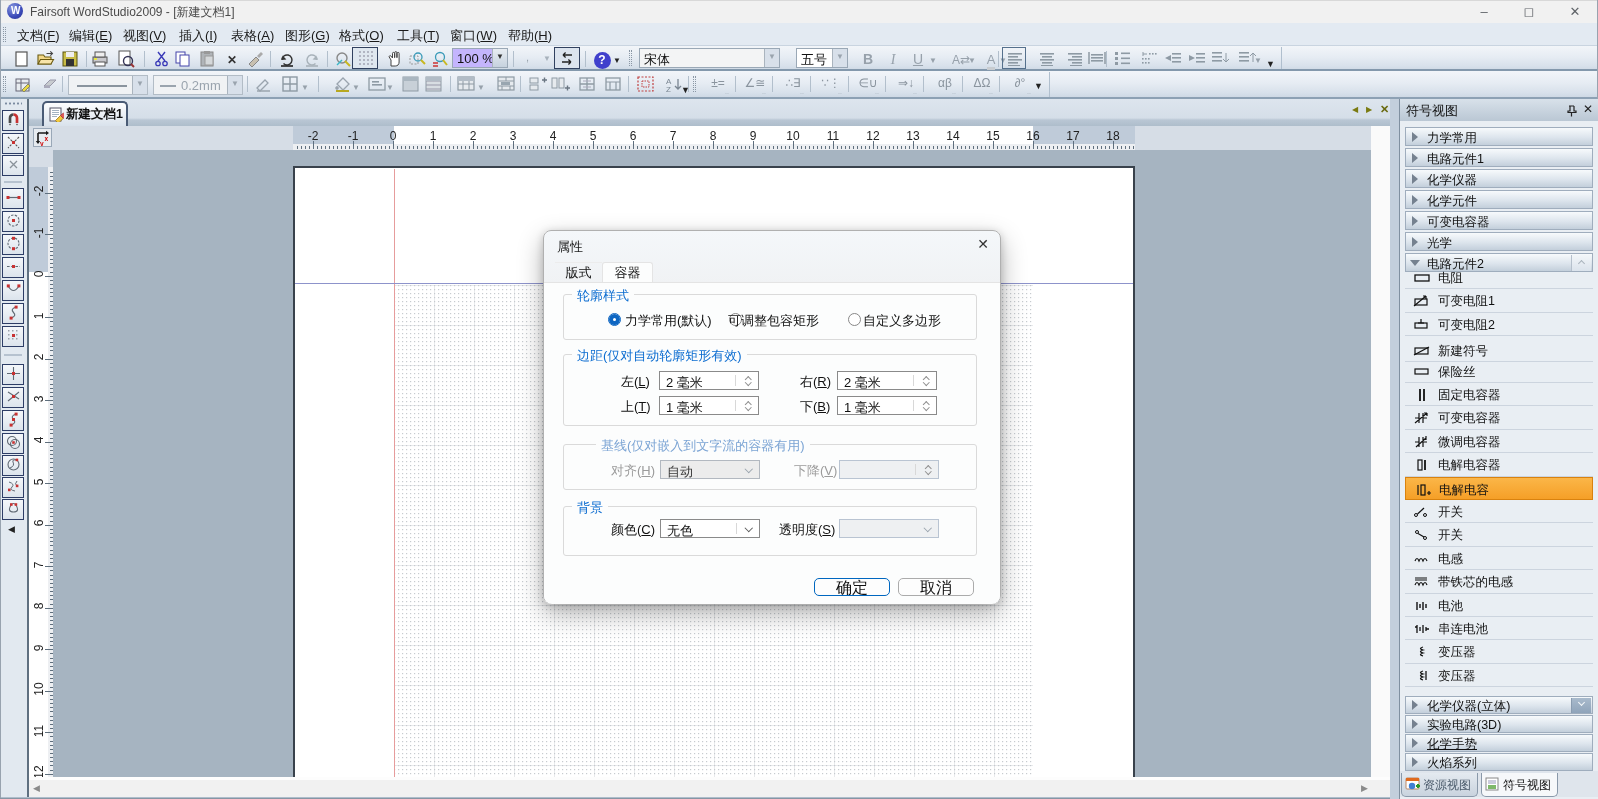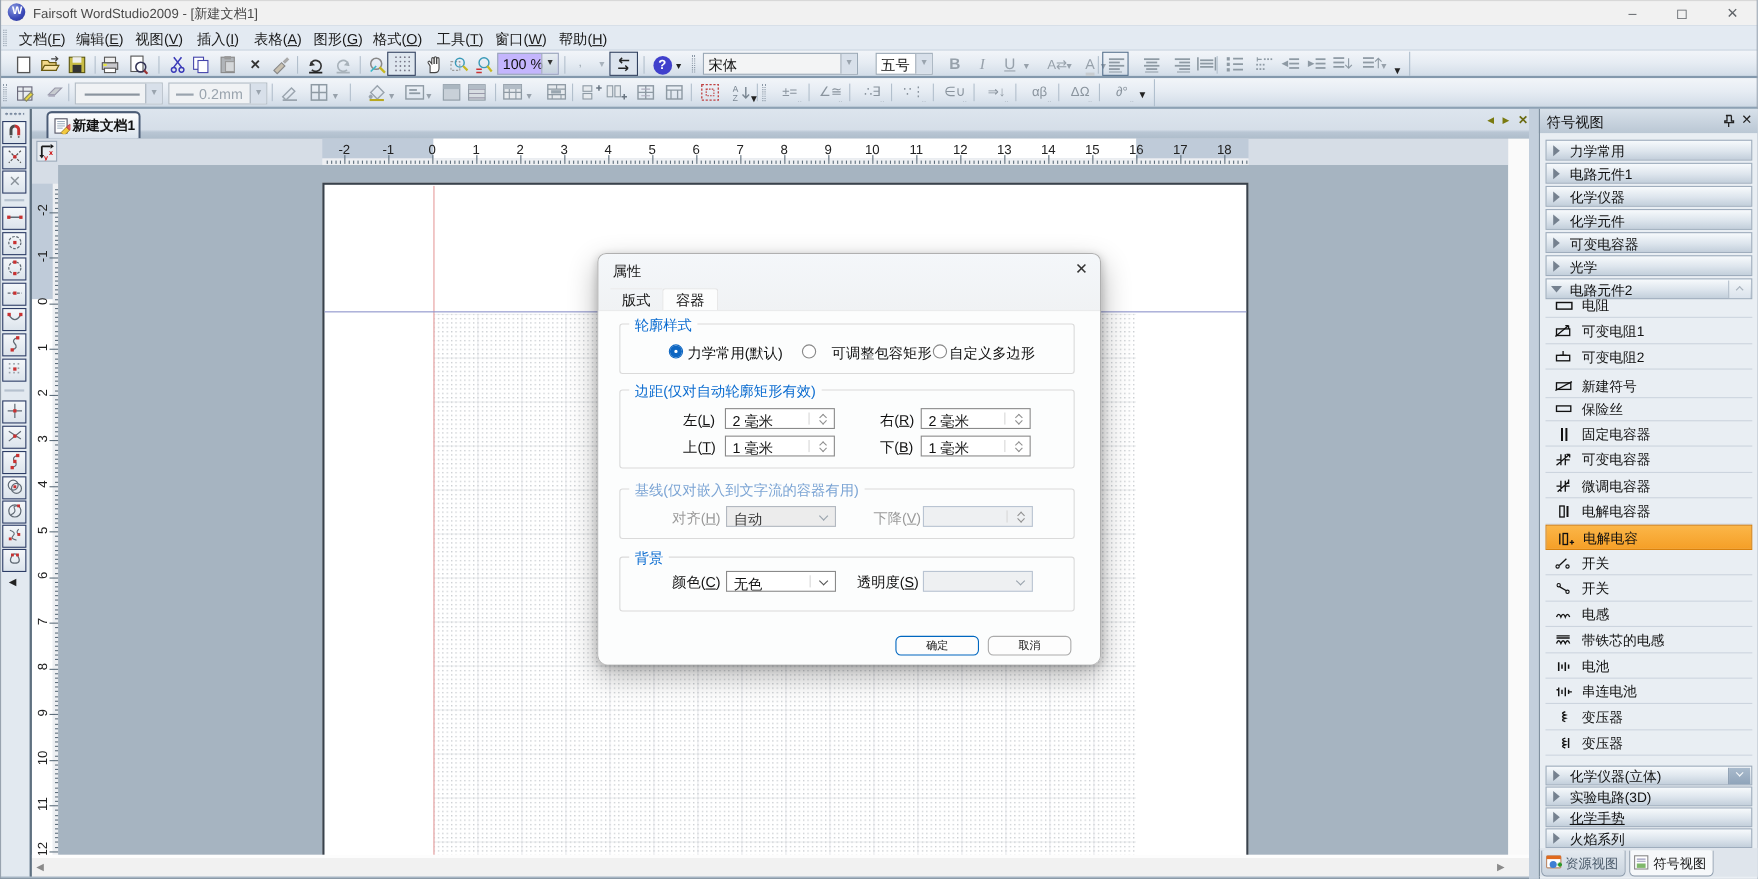--- a/index.html
+++ b/index.html
@@ -91,21 +91,21 @@
 .glabeld{color:#7ba4d4;}
 .dlab{position:absolute;font-size:13px;color:#111;}
 .dlabd{color:#9b9b9b;}
 .radio{position:absolute;width:13px;height:13px;border-radius:50%;}
 .radio.sel{background:#0d66c2;box-shadow:inset 0 0 0 4px #0d66c2,inset 0 0 0 13px #fff;border:1px solid #0d66c2;background:#fff;}
 .radio.un{background:#fff;border:1.5px solid #888;}
 .spin{position:absolute;width:100px;height:19px;border:1px solid #8a8a8a;background:#fff;font-size:13px;color:#111;}
 .spin .v{position:absolute;left:6px;top:2px;}
 .spin .dv{position:absolute;right:22px;top:3px;bottom:3px;width:1px;background:#d8d8d8;}
 .ddis{background:#eef0f2;border:1px solid #b9c4d2;}
-.dbtn{position:absolute;width:76px;height:18px;background:#fdfdfd;border-radius:5px;font-size:10px;color:#111;text-align:center;line-height:17px;}
+.dbtn{position:absolute;width:76px;height:18px;background:#fdfdfd;border-radius:5px;font-size:16px;color:#111;text-align:center;line-height:17px;}
 </style></head>
 <body>
 
 <div class="abs" id="titlebar"></div>
 <div class="abs wlogo"></div>
 <div class="abs" id="titletext">Fairsoft WordStudio2009 - [新建文档1]</div>
 <div class="abs winbtn" style="left:1462px;">–</div>
 <div class="abs winbtn" style="left:1507px;">◻</div>
 <div class="abs winbtn" style="left:1553px;">✕</div>
 <div class="abs" id="menubar"></div>
@@ -1223,27 +1223,27 @@
   <div id="dlgclose">✕</div>
   <div class="dtab" id="tab1">版式</div>
   <div class="dtab" id="tab2">容器</div>
   <div id="dlgpane"></div>
   <div id="dlgcontent">
 <div class="gbox" style="top:63px;height:46px;"></div>
 <div class="glabel" style="top:56px;">轮廓样式</div>
 <div class="gbox" style="top:123px;height:72px;"></div>
 <div class="glabel" style="top:116px;">边距(仅对自动轮廓矩形有效)</div>
 <div class="gbox" style="top:213px;height:46px;"></div>
-<div class="glabel glabeld" style="top:206px;">基线(仅对嵌入到文字流的容器有用)</div>
+<div class="glabel glabeld" style="top:206px;margin-left:24px;">基线(仅对嵌入到文字流的容器有用)</div>
 <div class="gbox" style="top:275px;height:50px;"></div>
 <div class="glabel" style="top:268px;">背景</div>
 <div class="radio sel" style="left:64px;top:82px;"></div>
 <div class="dlab" style="left:81px;top:81px;">力学常用(默认)</div>
 <div class="radio un" style="left:185px;top:82px;"></div>
-<div class="dlab" style="left:212px;top:81px;">可调整包容矩形</div>
+<div class="dlab" style="left:184px;top:81px;">可调整包容矩形</div>
 <div class="radio un" style="left:304px;top:82px;"></div>
 <div class="dlab" style="left:319px;top:81px;">自定义多边形</div>
 <div class="dlab" style="left:77px;top:142px;">左(<u>L</u>)</div>
 <div class="spin" style="left:115px;top:140px;">
         <span class="v">2 毫米</span>
         <span class="dv"></span>
         <span style="position:absolute;right:8px;top:4.5px;width:4.5px;height:4.5px;border-left:1.3px solid #909090;border-top:1.3px solid #909090;transform:rotate(45deg);"></span>
         <span style="position:absolute;right:8px;bottom:4.5px;width:4.5px;height:4.5px;border-right:1.3px solid #909090;border-bottom:1.3px solid #909090;transform:rotate(45deg);"></span>
       </div>
 <div class="dlab" style="left:256px;top:142px;">右(<u>R</u>)</div>

